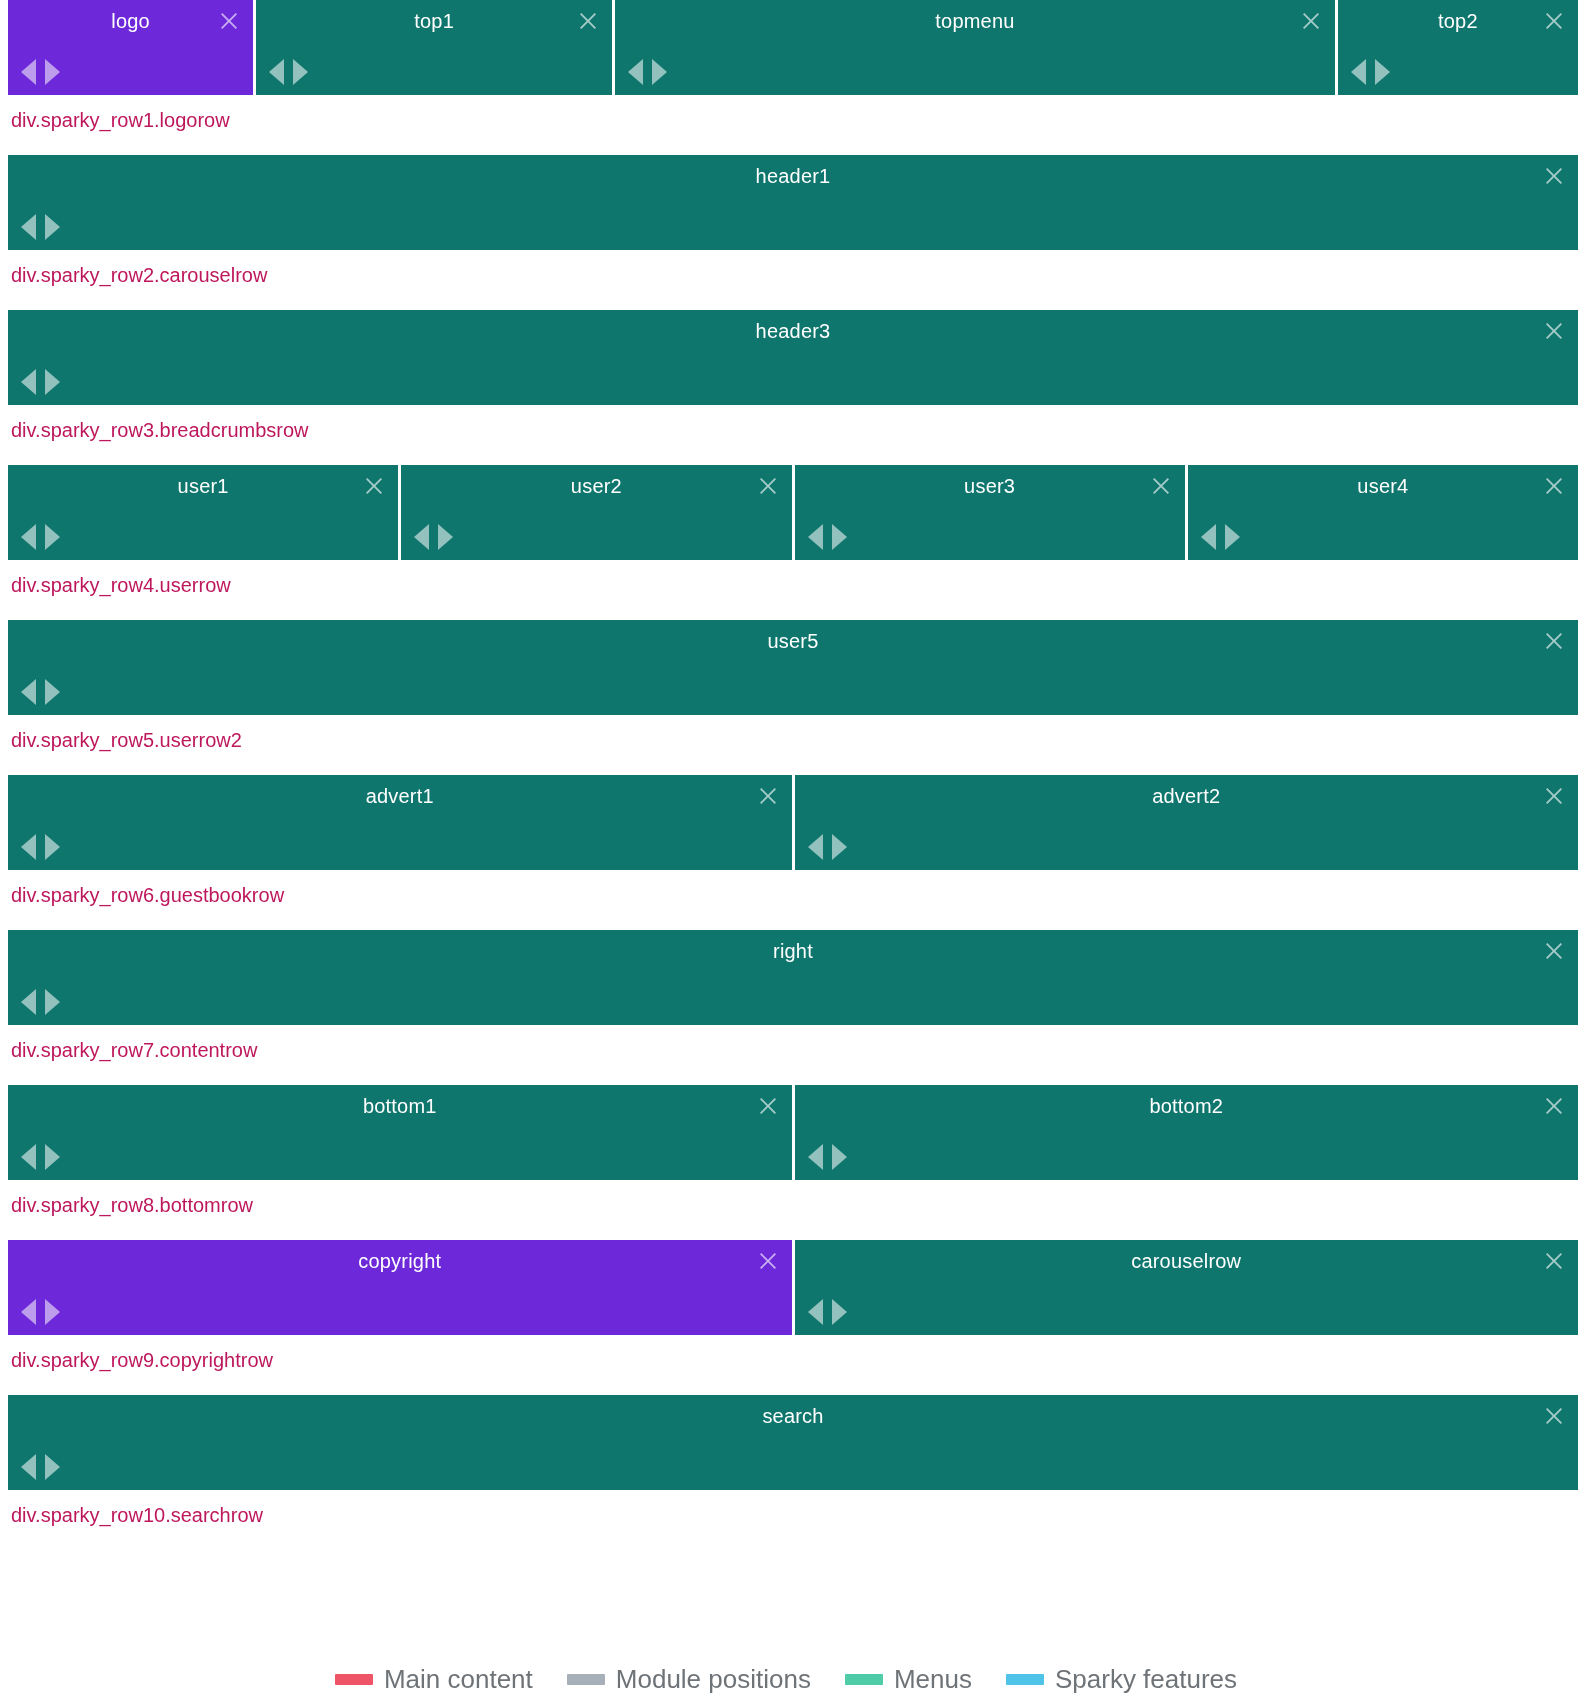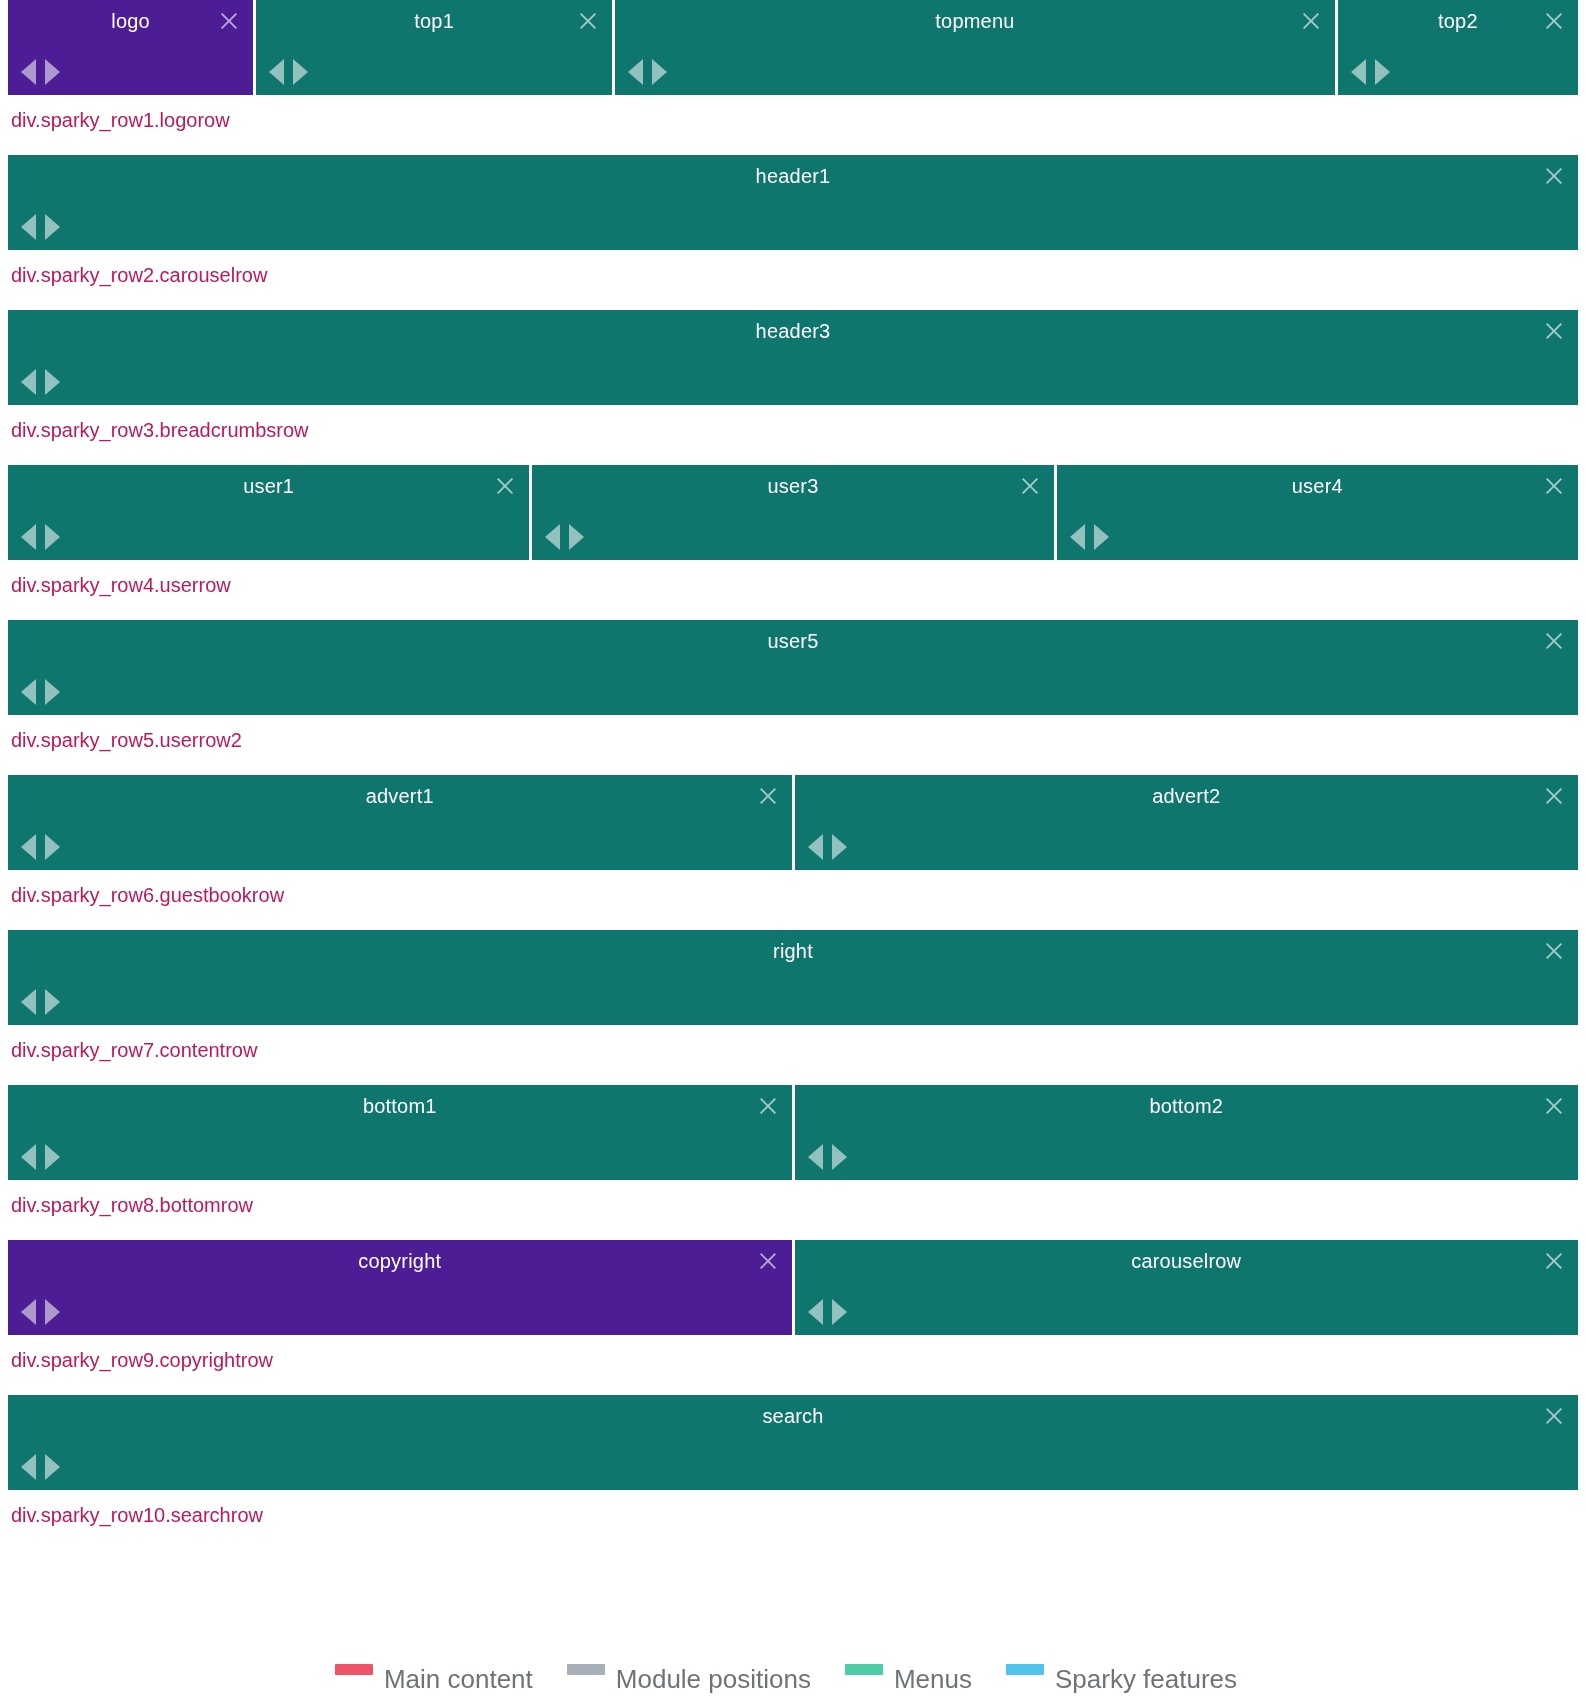--- a/index.html
+++ b/index.html
@@ -26,21 +26,21 @@
     height: 95px;
     gap: 3px;
   }
 
   .block {
     position: relative;
     height: 95px;
     overflow: hidden;
   }
   .block.c-module  { background: #0f766e; }
-  .block.c-sparky  { background: #4c1d95; }
+  .block.c-sparky  { background: #6d28d9; }
   .block.c-menu    { background: #0f766e; }
   .block.c-content { background: #ee5466; }
 
   .block-title {
     position: absolute;
     top: 9px;
     left: 0;
     right: 0;
     text-align: center;
     color: #ffffff;
@@ -93,21 +93,21 @@
     position: absolute;
     left: 0;
     right: 0;
     bottom: 14px;
     display: flex;
     justify-content: center;
     align-items: center;
     gap: 34px;
     padding-right: 14px;
   }
-  .legend-item { display: flex; align-items: flex-start; gap: 11px; }
+  .legend-item { display: flex; align-items: center; gap: 11px; }
   .legend-swatch { width: 38px; height: 11px; border-radius: 1px; }
   .legend-label {
     font-size: 26px;
     line-height: 30px;
     color: #6e7378;
     white-space: nowrap;
   }
 </style>
 </head>
 <body>
@@ -209,20 +209,32 @@
               <svg viewBox="0 0 22 22" aria-hidden="true">
                 <path d="M4.3 3.0 L11 9.7 L17.7 3.0 L19.0 4.3 L12.3 11 L19.0 17.7 L17.7 19.0 L11 12.3 L4.3 19.0 L3.0 17.7 L9.7 11 L3.0 4.3 Z" fill="#ffffff"></path>
               </svg>
             </span>
             <div class="arrows">
               <span class="arrow-left"></span>
               <span class="arrow-right"></span>
             </div>
           </div>
           <div class="block c-module" style="flex: 1 1 0px;">
+            <div class="block-title">user2</div>
+            <span class="close-icon">
+              <svg viewBox="0 0 22 22" aria-hidden="true">
+                <path d="M4.3 3.0 L11 9.7 L17.7 3.0 L19.0 4.3 L12.3 11 L19.0 17.7 L17.7 19.0 L11 12.3 L4.3 19.0 L3.0 17.7 L9.7 11 L3.0 4.3 Z" fill="#ffffff"></path>
+              </svg>
+            </span>
+            <div class="arrows">
+              <span class="arrow-left"></span>
+              <span class="arrow-right"></span>
+            </div>
+          </div>
+          <div class="block c-module" style="flex: 1 1 0px;">
             <div class="block-title">user3</div>
             <span class="close-icon">
               <svg viewBox="0 0 22 22" aria-hidden="true">
                 <path d="M4.3 3.0 L11 9.7 L17.7 3.0 L19.0 4.3 L12.3 11 L19.0 17.7 L17.7 19.0 L11 12.3 L4.3 19.0 L3.0 17.7 L9.7 11 L3.0 4.3 Z" fill="#ffffff"></path>
               </svg>
             </span>
             <div class="arrows">
               <span class="arrow-left"></span>
               <span class="arrow-right"></span>
             </div>

